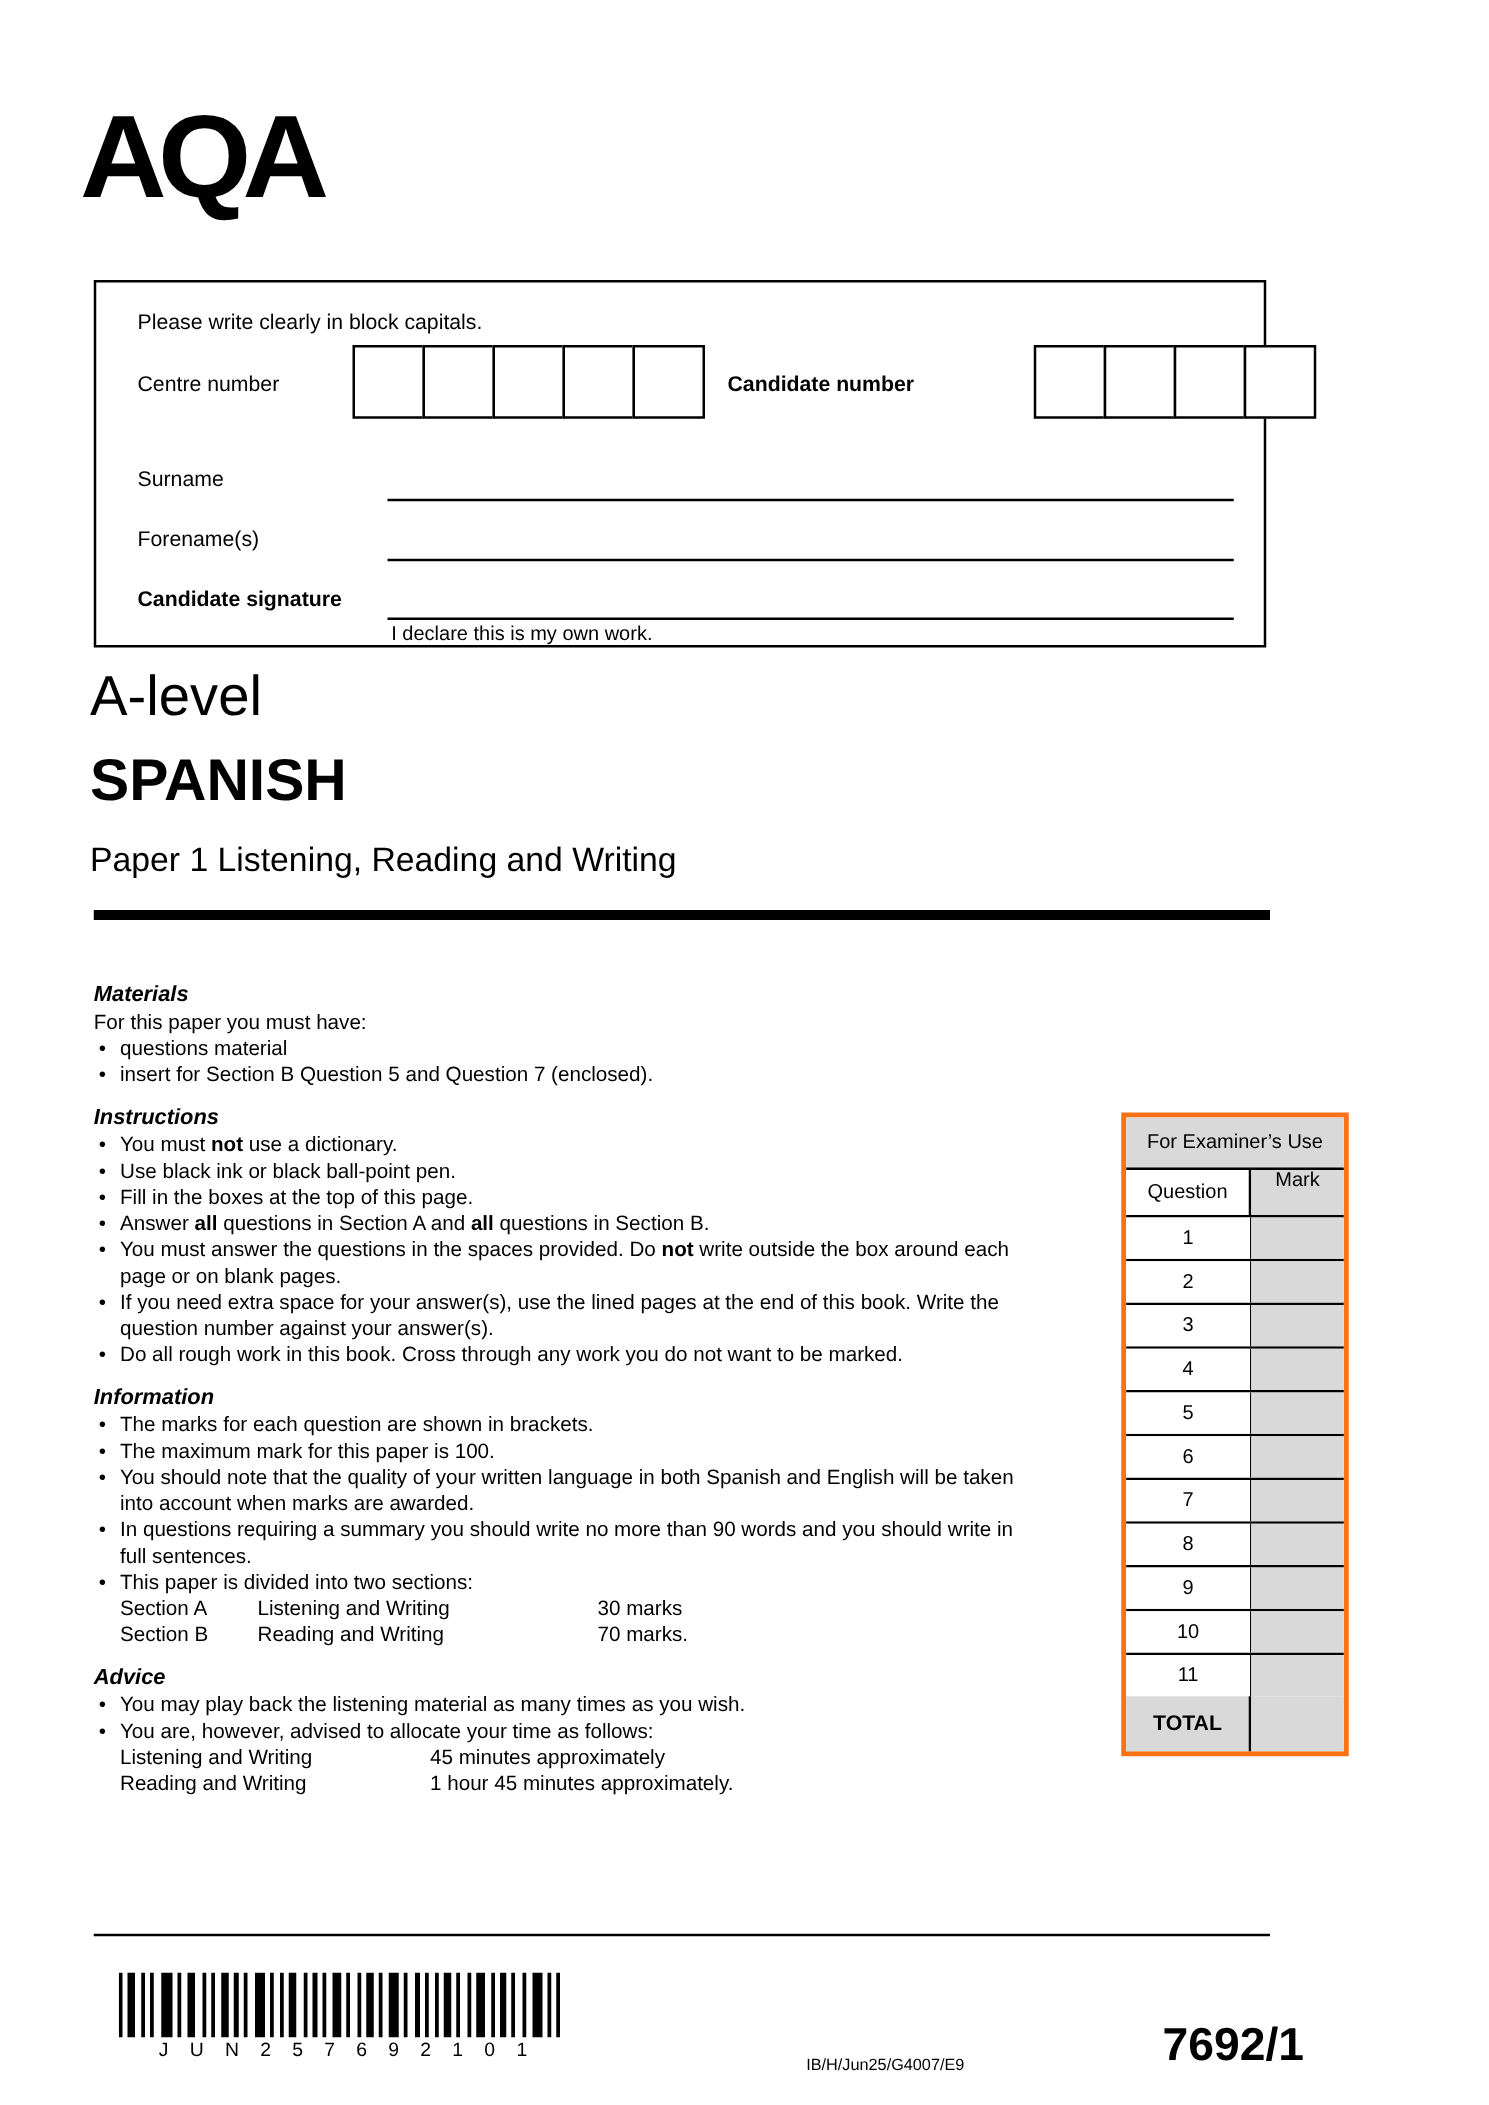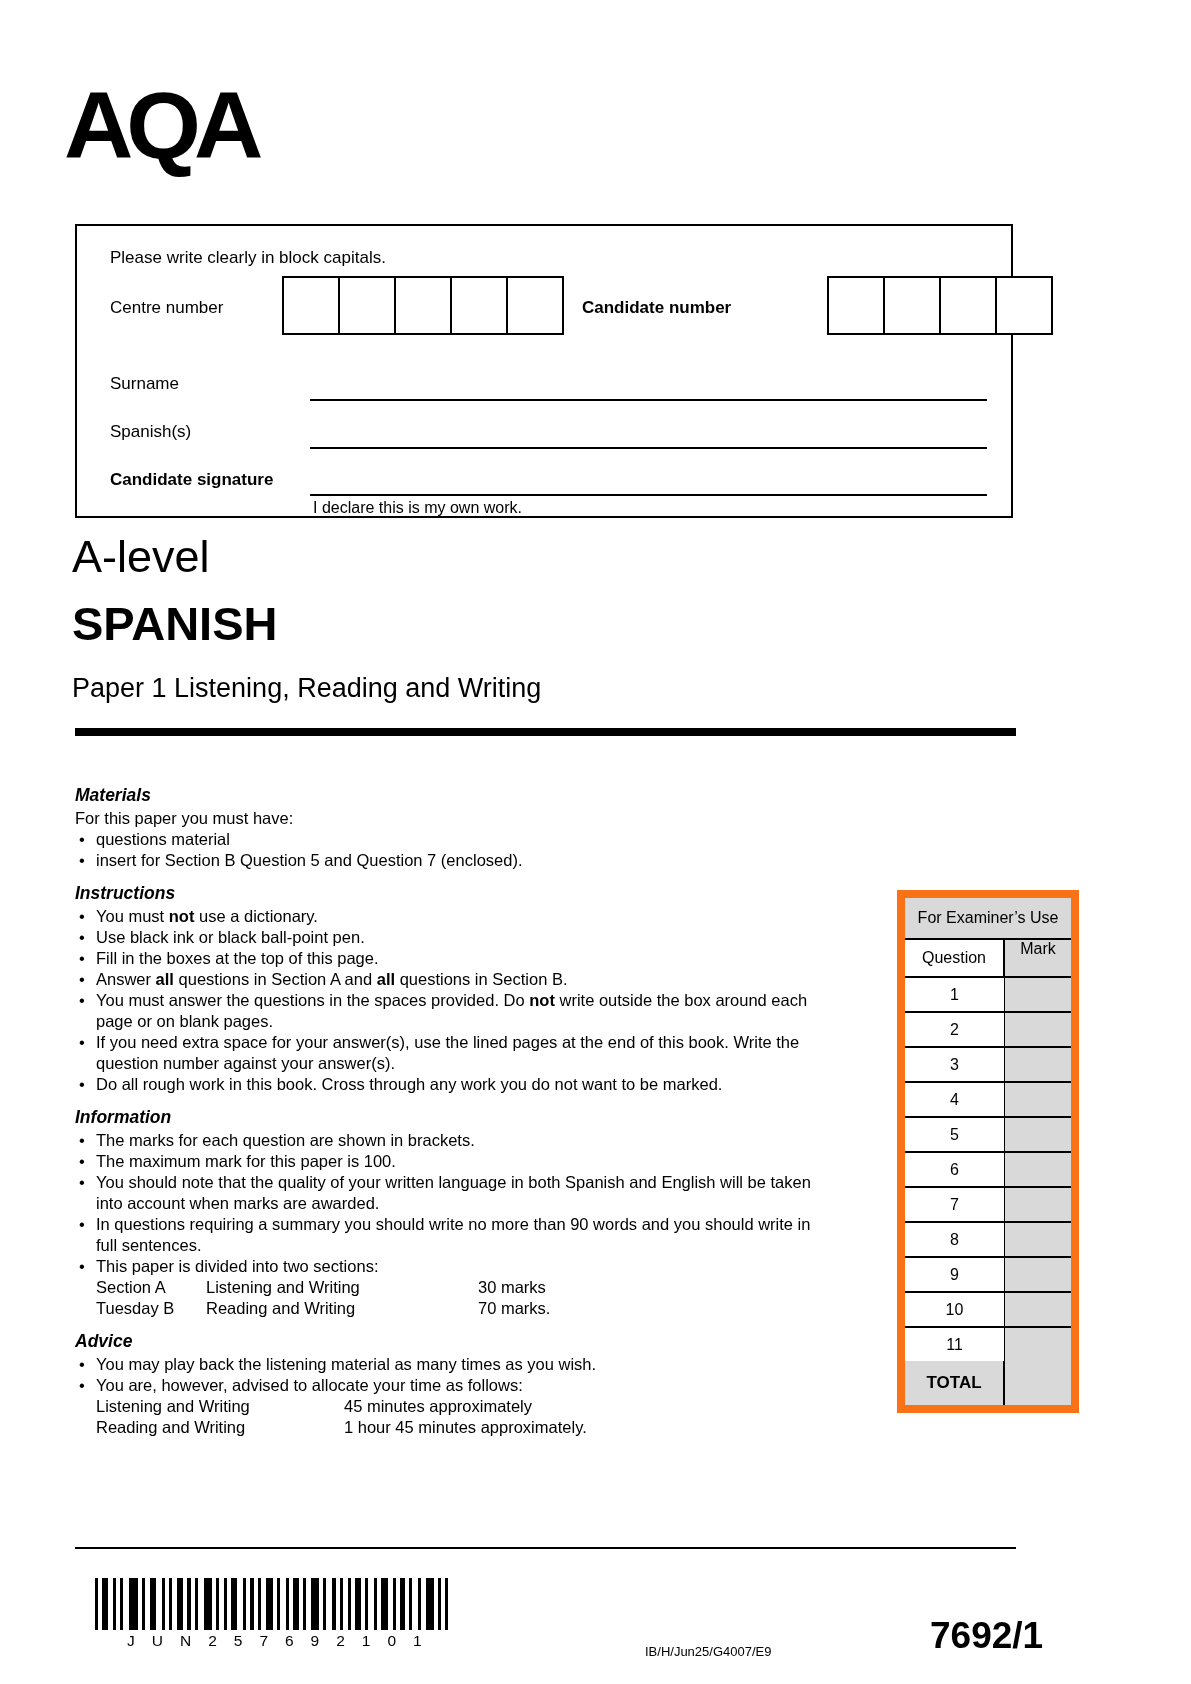--- a/index.html
+++ b/index.html
@@ -53,21 +53,21 @@
   .bullet{display:flex;}
   .bullet .dot{width:21px;padding-left:4px;box-sizing:border-box;flex:none;}
   .bullet .btxt{flex:1;}
   .cols{padding-left:21px;}
   .cols span{display:inline-block;vertical-align:top;}
   .cols-3 span:nth-child(1){width:110px;}
   .cols-3 span:nth-child(2){width:272px;}
   .cols-2 span:nth-child(1){width:248px;}
 
   
-  .ex-table{position:absolute;left:897px;top:890px;width:182px;border:8px solid #f97316;
+  .ex-table{position:absolute;left:897px;top:890px;width:182px;border:4px solid #f97316;
             box-sizing:border-box;font-size:16px;text-align:center;background:#fff;}
   .ex-head{background:#d9d9d9;height:40px;line-height:40px;border-bottom:2px solid #000;}
   .ex-row{display:flex;border-bottom:2px solid #000;}
   .ex-row:last-child{border-bottom:none;}
   .ex-row .q{width:100px;box-sizing:border-box;border-right:2px solid #000;
              height:34px;line-height:34px;background:#fff;}
   .ex-row .m{flex:1;background:#d9d9d9;}
   .ex-cols .q{height:36px;line-height:36px;}
   .ex-cols .m{background:#d9d9d9;}
   .ex-rows .ex-row .q{border-right:1px solid #000;height:33px;line-height:33px;}
@@ -106,21 +106,21 @@
     <div class="boxes cand-boxes">
         <div class="cell"></div>
         <div class="cell"></div>
         <div class="cell"></div>
         <div class="cell"></div>
       </div>
 
     <div class="lab surname-lab">Surname</div>
     <div class="wline l-surname"></div>
 
-    <div class="lab forename-lab">Spanish(s)</div>
+    <div class="lab forename-lab">Forename(s)</div>
     <div class="wline l-forename"></div>
 
     <div class="lab sig-lab">Candidate signature</div>
     <div class="wline l-signature"></div>
     <div class="decl">I declare this is my own work.</div>
   </div>
 
   <div class="title-block">
     <div class="qual">A-level</div>
     <div class="subject">SPANISH</div>
@@ -192,21 +192,21 @@
         </div>
         <div class="bullet">
           <span class="dot">•</span>
           <span class="btxt">In questions requiring a summary you should write no more than 90 words and you should write in full sentences.</span>
         </div>
         <div class="bullet">
           <span class="dot">•</span>
           <span class="btxt">This paper is divided into two sections:</span>
         </div>
         <div class="cols cols-3"><span>Section A</span><span>Listening and Writing</span><span>30 marks</span></div>
-        <div class="cols cols-3"><span>Tuesday B</span><span>Reading and Writing</span><span>70 marks.</span></div>
+        <div class="cols cols-3"><span>Section B</span><span>Reading and Writing</span><span>70 marks.</span></div>
       </div>
 
     <h3>Advice</h3>
     <div>
         <div class="bullet">
           <span class="dot">•</span>
           <span class="btxt">You may play back the listening material as many times as you wish.</span>
         </div>
         <div class="bullet">
           <span class="dot">•</span>

